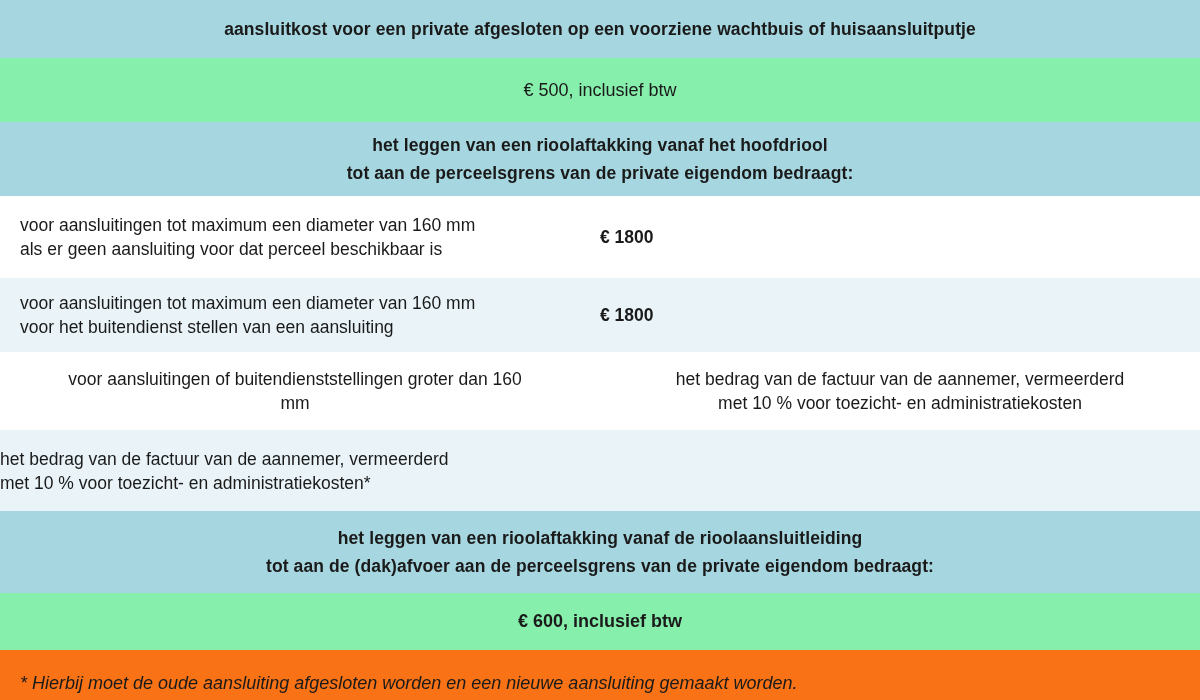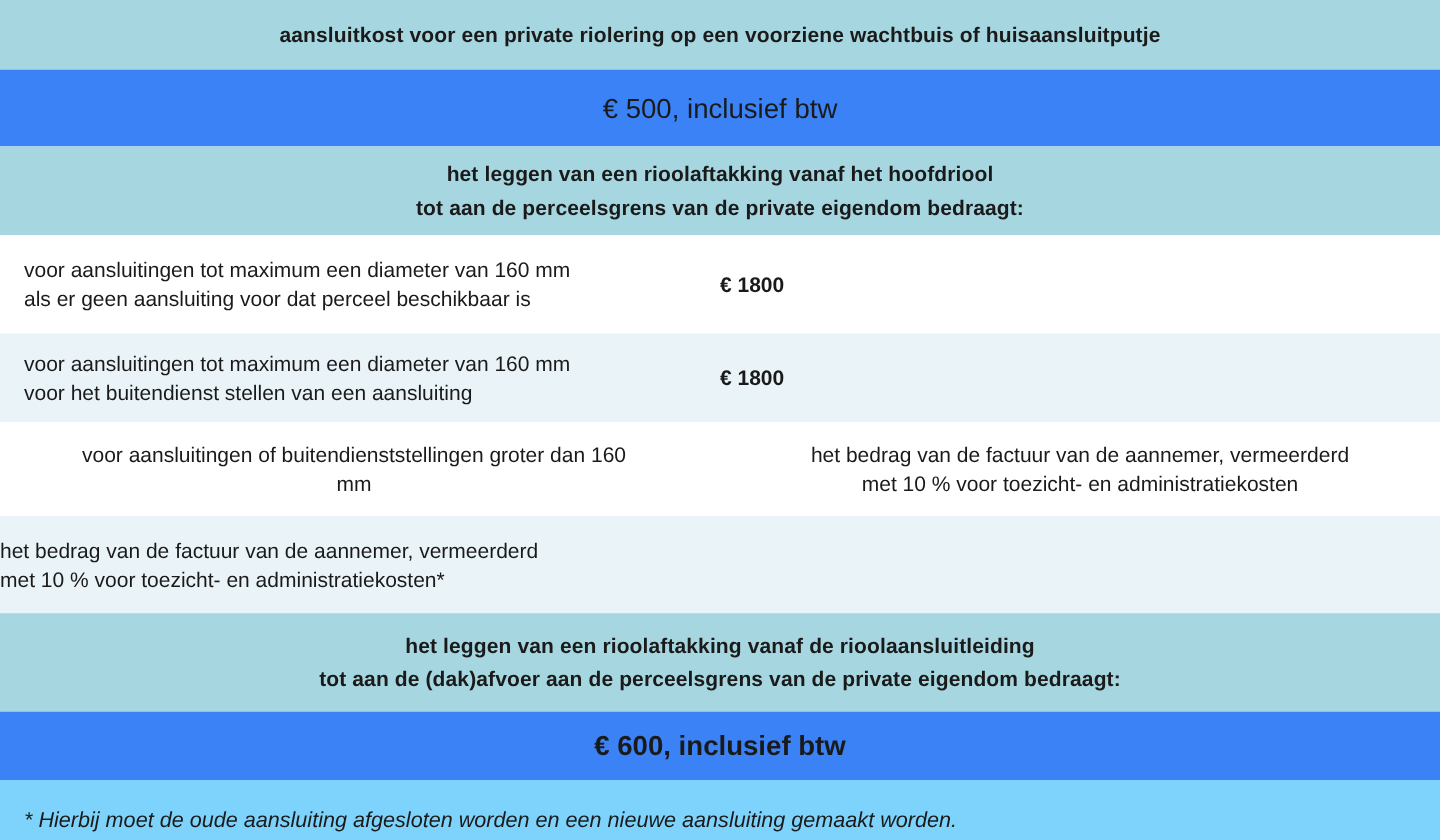--- a/index.html
+++ b/index.html
@@ -40,23 +40,23 @@
     background: var(--header-bg, #a6d6df);
     justify-content: center;
     text-align: center;
     font-weight: 700;
     font-size: 17.5px;
     line-height: 28px;
     white-space: pre-line;
     letter-spacing: 0.1px;
   }
   .price-row {
-    background: #3b82f6;
+    background: #86efac;
     justify-content: center;
-    font-size: 23px;
+    font-size: 18px;
   }
   .price-row.bold { font-weight: 700; }
 
   .cols { justify-content: flex-start; }
   .row.white { background: #ffffff; }
   .row.alt { background: var(--alt-row-bg, #eaf4f8); }
 
   .cell {
     box-sizing: border-box;
     font-size: 17.5px;
@@ -67,38 +67,38 @@
     flex: 0 0 600px;
     padding-left: 20px;
     padding-right: 30px;
   }
   .cell.cost {
     flex: 1 1 auto;
   }
   .cell.cost.bold { font-weight: 700; }
 
   .footnote-row {
-    background: #7dd3fc;
+    background: #f97316;
     align-items: flex-end;
     padding: 0 0 6px 20px;
     text-align: center;
   }
   .footnote {
     font-style: italic;
     font-size: 18px;
     line-height: 22px;
   }
 </style>
 </head>
 <body>
 
 <div class="page">
 
   <div class="row r1 section-header">
-    <span>aansluitkost voor een private riolering op een voorziene wachtbuis of huisaansluitputje</span>
+    <span>aansluitkost voor een private afgesloten op een voorziene wachtbuis of huisaansluitputje</span>
   </div>
 
   <div class="row r2 price-row">
     <span>€ 500, inclusief btw</span>
   </div>
 
   <div class="row r3 section-header">
     <span>het leggen van een rioolaftakking vanaf het hoofdriool
 tot aan de perceelsgrens van de private eigendom bedraagt:</span>
   </div>

